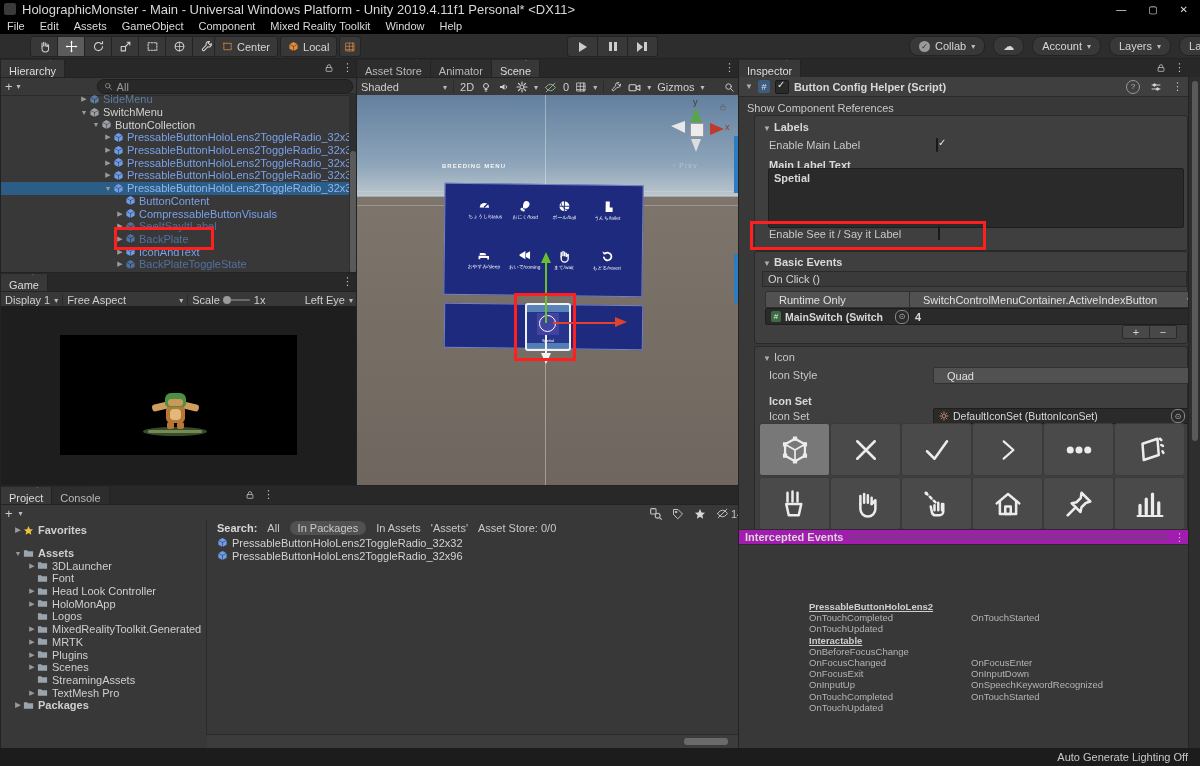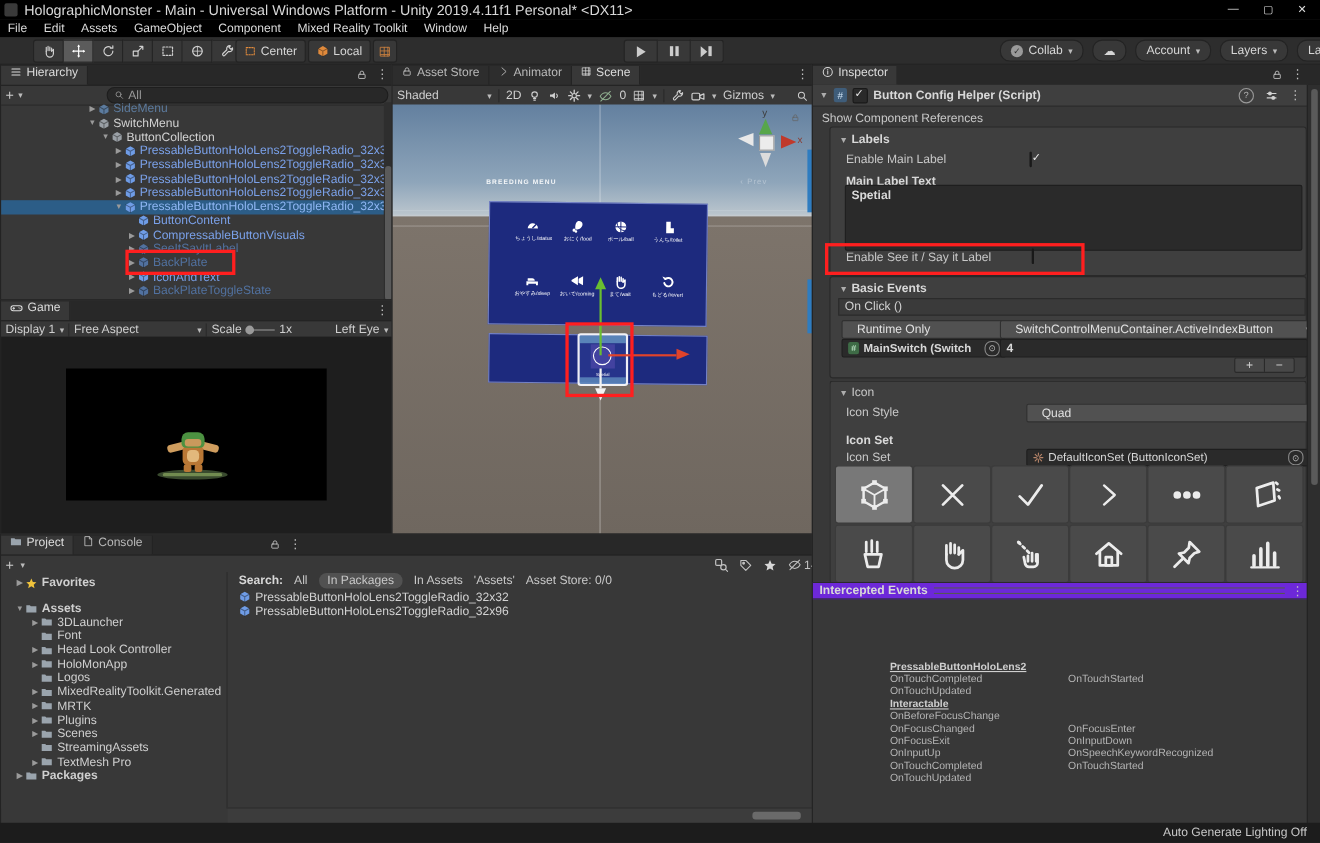--- a/index.html
+++ b/index.html
@@ -28,21 +28,21 @@
         display:flex;align-items:center;gap:5px;padding:0 9px;color:#d6d6d6;}
   .caret{font-size:8px;color:#bbb;}
   .playbtn{width:29px;height:19px;background:#383838;border:1px solid #232323;border-left:none;display:flex;align-items:center;justify-content:center;}
   .playbtn:first-child{border-left:1px solid #232323;border-radius:3px 0 0 3px;}
   .playbtn:last-child{border-radius:0 3px 3px 0;}
   .ply{width:0;height:0;border-left:8px solid #ccc;border-top:5px solid transparent;border-bottom:5px solid transparent;}
   .pbar{width:3px;height:9px;background:#ccc;display:inline-block;margin:0 1px;}
   
   .panel{background:#383838;border:1px solid #232323;}
   .tabbar{height:18px;background:#282828;display:flex;align-items:flex-end;border-bottom:1px solid #232323;position:relative;}
-  .tab{height:17px;display:flex;align-items:flex-start;gap:4px;padding:0 8px;background:#2d2d2d;color:#b8b8b8;border-right:1px solid #232323;font-size:11px;}
+  .tab{height:17px;display:flex;align-items:flex-end;gap:4px;padding:0 8px;background:#2d2d2d;color:#b8b8b8;border-right:1px solid #232323;font-size:11px;flex-direction:column;}
   .tab.on{background:#383838;color:#dcdcdc;}
   .tabtools{position:absolute;right:4px;top:2px;display:flex;gap:8px;color:#bbb;align-items:center;}
   .kebab{font-size:11px;color:#c2c2c2;}
   .srow{height:17px;background:#383838;border-bottom:1px solid #2a2a2a;display:flex;align-items:center;padding:0 4px;gap:4px;}
   .searchbox{height:13px;background:#282828;border:1px solid #1e1e1e;border-radius:7px;display:flex;align-items:center;gap:4px;padding:0 6px;color:#9a9a9a;}
   .searchbox input{background:transparent;border:none;outline:none;color:#d8d8d8;font:11px "Liberation Sans",sans-serif;width:100%;padding:0;}
   
   .h-rows{position:absolute;left:0;top:34px;right:8px;bottom:0;overflow:hidden;}
   .trow{height:12.7px;display:flex;align-items:center;white-space:nowrap;color:#d2d2d2;font-size:11px;}
   .trow .arr{width:10px;font-size:7px;color:#9a9a9a;text-align:center;flex:none;}
@@ -94,21 +94,21 @@
   .cb.on::after{content:"✓";position:absolute;left:1px;top:-2px;color:#e8e8e8;font-size:10px;}
   .box{position:absolute;background:#3f3f3f;border:1px solid #292929;border-radius:3px;}
   .ilabel{position:absolute;color:#c8c8c8;}
   .b{font-weight:bold;color:#d8d8d8;}
   .field{position:absolute;background:#2a2a2a;border:1px solid #1e1e1e;border-radius:2px;color:#d8d8d8;display:flex;align-items:center;padding:0 5px;gap:4px;overflow:hidden;white-space:nowrap;}
   .drop{position:absolute;background:#515151;border:1px solid #303030;border-radius:2px;color:#e0e0e0;display:flex;align-items:center;padding:0 13px;overflow:hidden;white-space:nowrap;}
   .drop .caret{margin-left:auto;}
   .objpick{margin-left:auto;width:12px;height:12px;border-radius:6px;border:1px solid #888;color:#bbb;font-size:8px;display:flex;align-items:center;justify-content:center;flex:none;}
   .gridcell{position:absolute;width:69px;height:51px;background:#4a4a4a;border:1px solid #3b3b3b;border-radius:3px;display:flex;align-items:center;justify-content:center;color:#ececec;}
   .gridcell.on{background:#787878;}
-  .iehead{position:absolute;height:14px;display:flex;align-items:center;background:#6d28d9;border-top:1px solid #2b2b2b;border-bottom:1px solid #2b2b2b;text-align:center;}
+  .iehead{position:absolute;height:14px;display:flex;align-items:center;background:#a21caf;border-top:1px solid #2b2b2b;border-bottom:1px solid #2b2b2b;text-align:center;}
   .ielines{flex:1;height:4px;border-top:1px solid #565656;border-bottom:1px solid #565656;margin:0 6px;}
   .ierow{position:relative;height:11.2px;font-size:9.5px;color:#b4b4b4;white-space:nowrap;}
   .ierow .l{position:absolute;left:70px;} .ierow .r{position:absolute;left:232px;}
   .ierow.b .l{font-weight:bold;color:#cfcfcf;text-decoration:underline;}
   .statusbar{left:0;top:748px;width:1200px;height:18px;background:#1c1c1c;display:flex;align-items:center;}
   .scriptic{width:12px;height:13px;background:#3f5d7a;border-radius:2px;color:#cfe3f5;font-size:9px;display:flex;align-items:center;justify-content:center;flex:none;}
   .scriptic.green{background:#3e6b46;color:#cff5d8;}
 </style>
 </head>
 <body>

